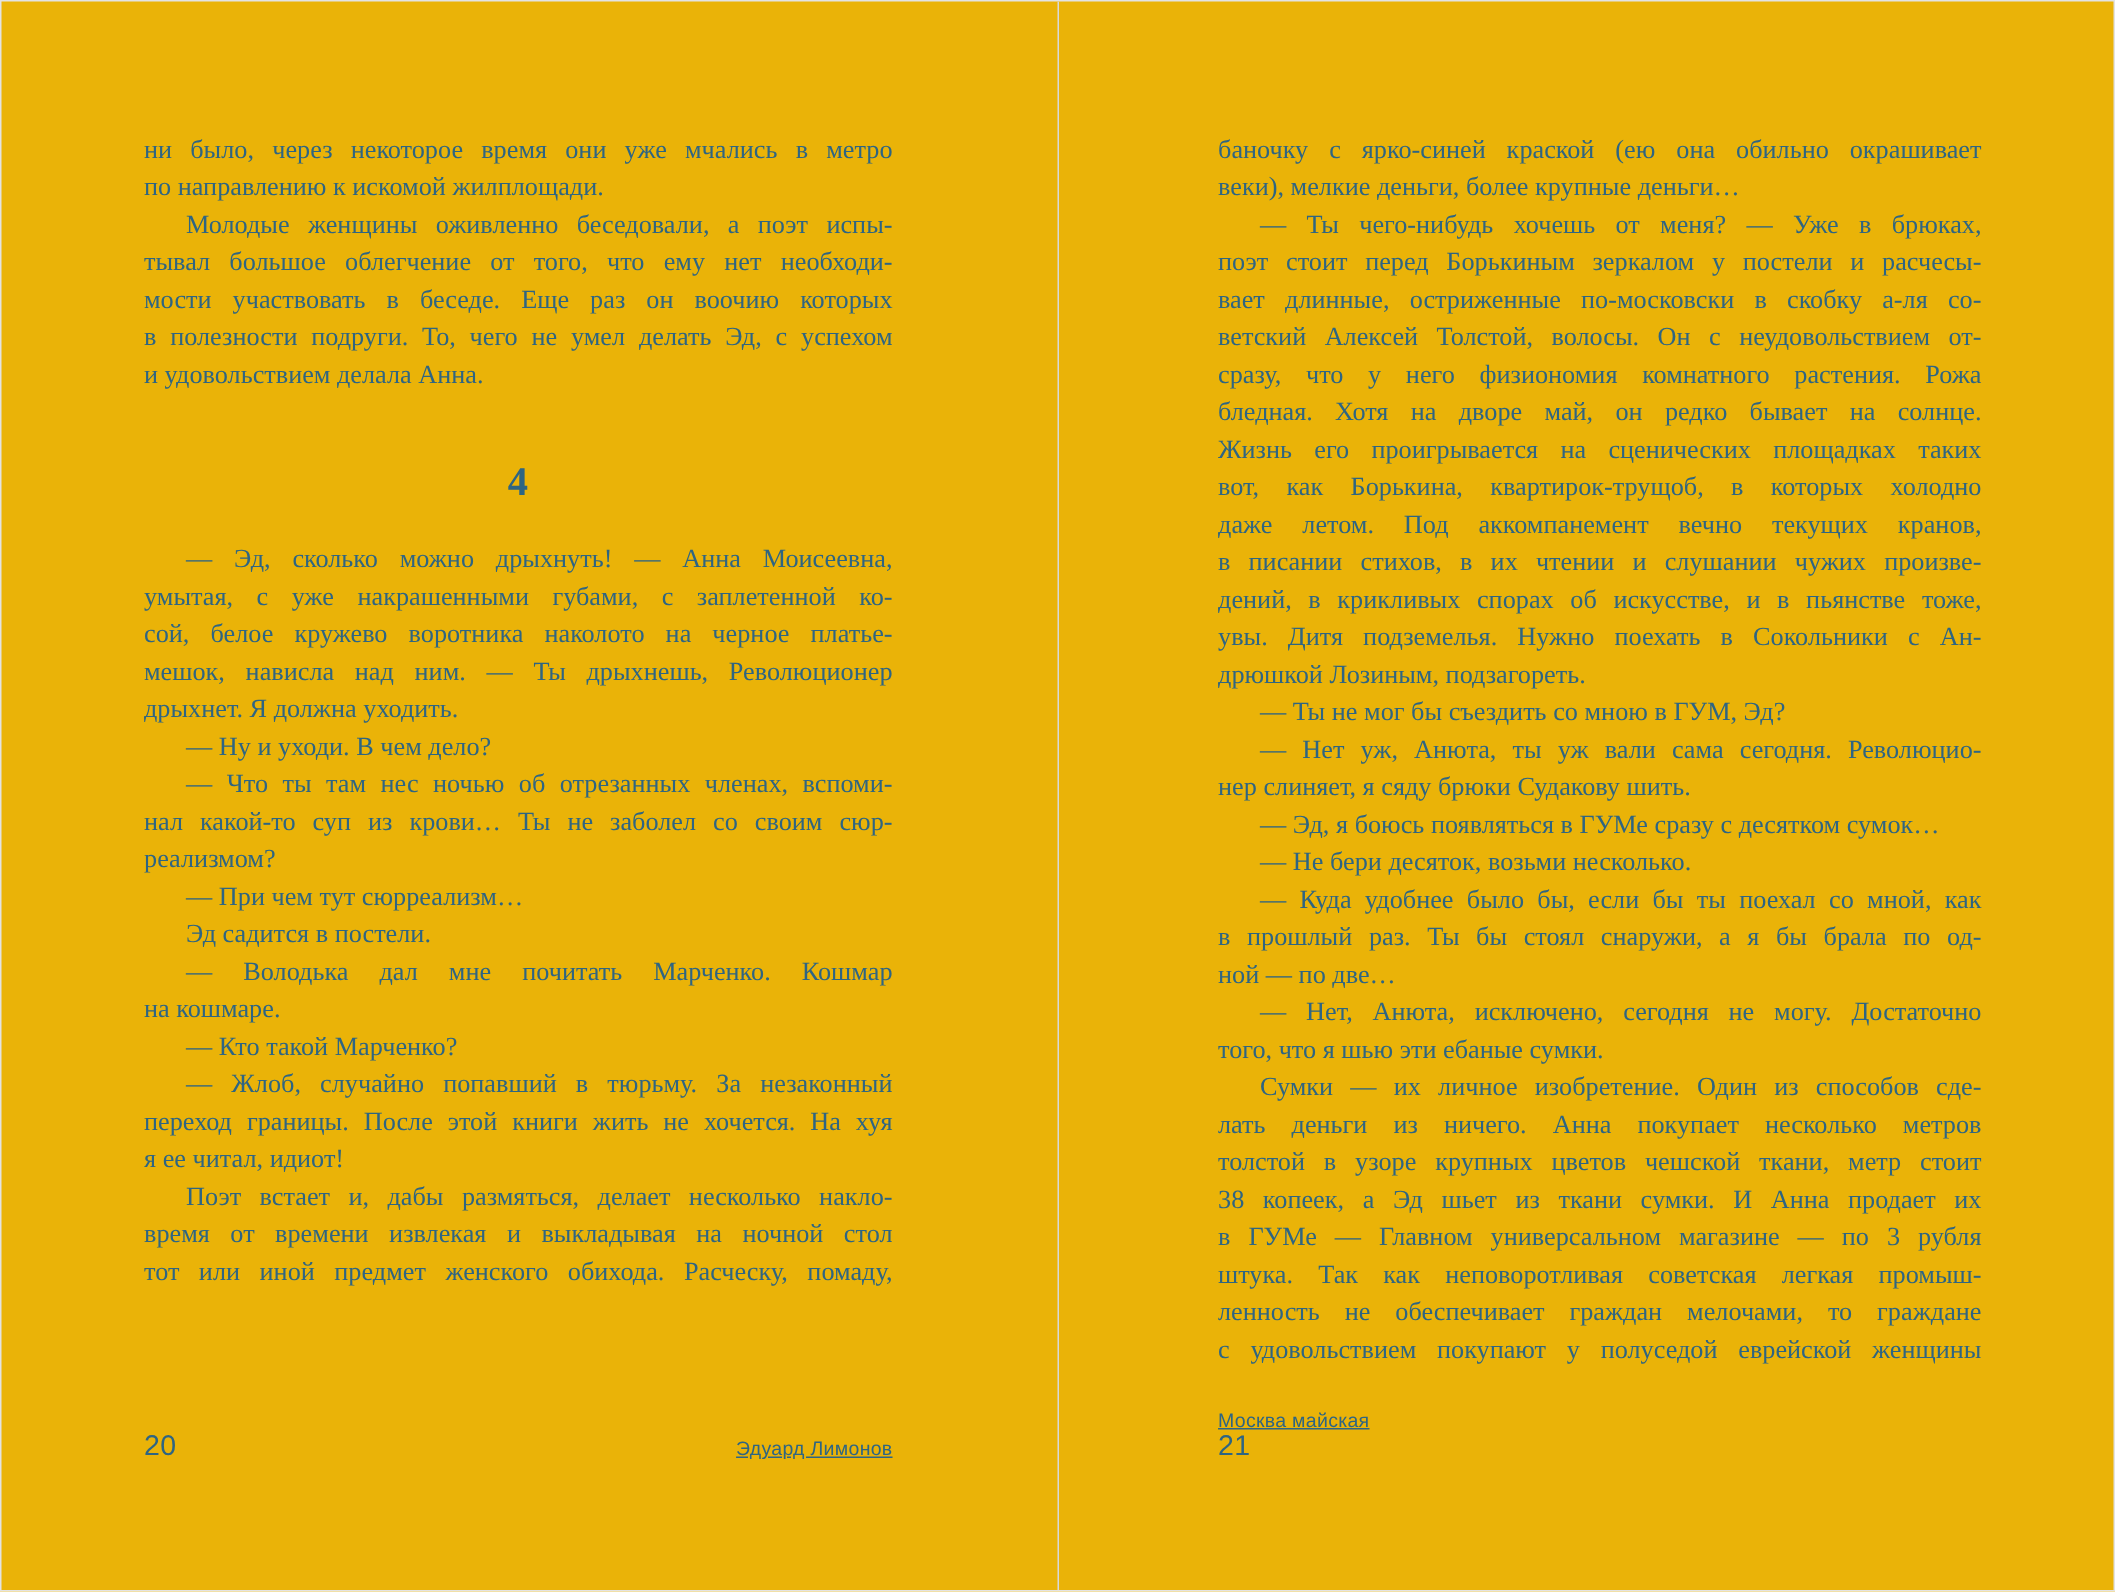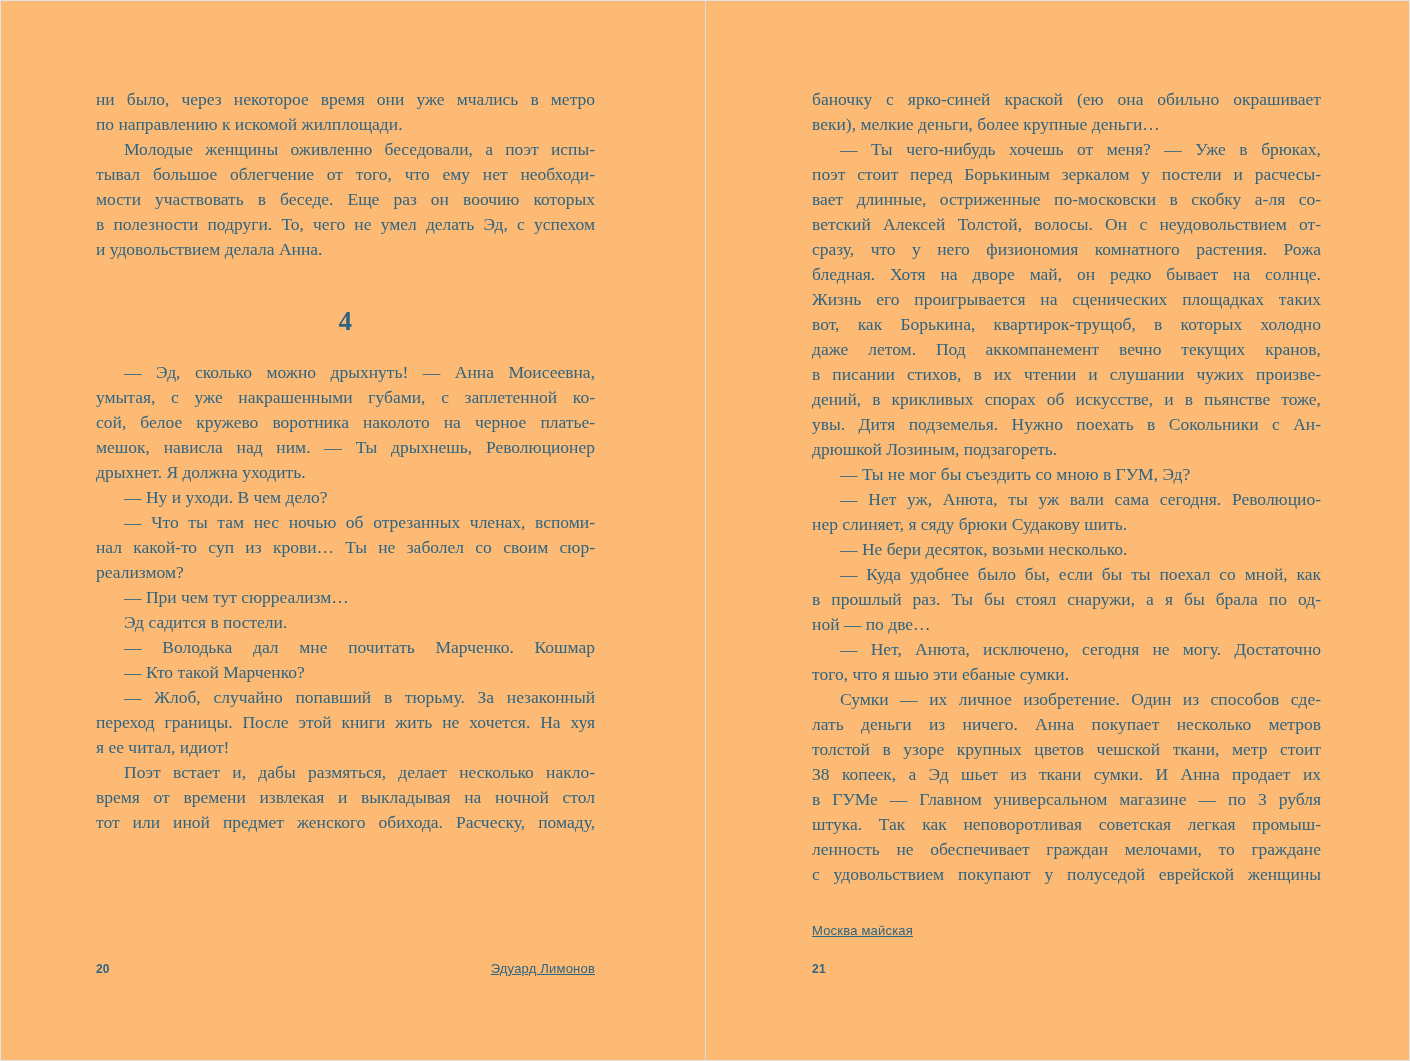--- a/index.html
+++ b/index.html
@@ -4,21 +4,21 @@
 <style>
   html, body {
     margin: 0;
     padding: 0;
     background: #ffffff;
   }
   .spread {
     position: relative;
     width: 1410px;
     height: 1061px;
-    background: #fdba74;
+    background: #eab308;
     border: 1px solid #e3e3e3;
     box-sizing: border-box;
     display: flex;
     overflow: hidden;
     font-family: "Liberation Serif", serif;
     color: var(--ink, #2e6583);
   }
   .page {
     position: relative;
     width: 705px;
@@ -58,24 +58,23 @@
     justify-content: space-between;
     align-items: baseline;
     font-family: "Liberation Sans", sans-serif;
     font-size: 13px;
     letter-spacing: 0.2px;
   }
   .page-left  .footer { padding: 0 110px 0 95px; }
   .page-right .footer { padding: 0 88px 0 106px; flex-direction: column; }
 
   .folio {
-    font-weight: bold;
-    font-size: 12px;
+    font-weight: normal;
+    font-size: 19px;
     font-family: "Liberation Sans", sans-serif;
-    margin-top: 24px;
   }
   .running-title {
     font-family: "Liberation Sans", sans-serif;
     text-decoration: underline;
   }
 </style>
 </head>
 <body>
 
 <div class="spread">
@@ -95,20 +94,21 @@
         <div class="line">сой, белое кружево воротника наколото на черное платье-</div>
         <div class="line">мешок, нависла над ним. — Ты дрыхнешь, Революционер</div>
         <div class="line last">дрыхнет. Я должна уходить.</div>
         <div class="line last indent">— Ну и уходи. В чем дело?</div>
         <div class="line indent">— Что ты там нес ночью об отрезанных членах, вспоми-</div>
         <div class="line">нал какой-то суп из крови… Ты не заболел со своим сюр-</div>
         <div class="line last">реализмом?</div>
         <div class="line last indent">— При чем тут сюрреализм…</div>
         <div class="line last indent">Эд садится в постели.</div>
         <div class="line indent">— Володька дал мне почитать Марченко. Кошмар</div>
+        <div class="line last">на кошмаре.</div>
         <div class="line last indent">— Кто такой Марченко?</div>
         <div class="line indent">— Жлоб, случайно попавший в тюрьму. За незаконный</div>
         <div class="line">переход границы. После этой книги жить не хочется. На хуя</div>
         <div class="line last">я ее читал, идиот!</div>
         <div class="line indent">Поэт встает и, дабы размяться, делает несколько накло-</div>
         <div class="line">время от времени извлекая и выкладывая на ночной стол</div>
         <div class="line">тот или иной предмет женского обихода. Расческу, помаду,</div>
       </div>
     <div class="footer">
       <span class="folio">20</span>
@@ -129,20 +129,21 @@
         <div class="line">Жизнь его проигрывается на сценических площадках таких</div>
         <div class="line">вот, как Борькина, квартирок-трущоб, в которых холодно</div>
         <div class="line">даже летом. Под аккомпанемент вечно текущих кранов,</div>
         <div class="line">в писании стихов, в их чтении и слушании чужих произве-</div>
         <div class="line">дений, в крикливых спорах об искусстве, и в пьянстве тоже,</div>
         <div class="line">увы. Дитя подземелья. Нужно поехать в Сокольники с Ан-</div>
         <div class="line last">дрюшкой Лозиным, подзагореть.</div>
         <div class="line last indent">— Ты не мог бы съездить со мною в ГУМ, Эд?</div>
         <div class="line indent">— Нет уж, Анюта, ты уж вали сама сегодня. Революцио-</div>
         <div class="line last">нер слиняет, я сяду брюки Судакову шить.</div>
+        <div class="line last indent">— Эд, я боюсь появляться в ГУМе сразу с десятком сумок…</div>
         <div class="line last indent">— Не бери десяток, возьми несколько.</div>
         <div class="line indent">— Куда удобнее было бы, если бы ты поехал со мной, как</div>
         <div class="line">в прошлый раз. Ты бы стоял снаружи, а я бы брала по од-</div>
         <div class="line last">ной — по две…</div>
         <div class="line indent">— Нет, Анюта, исключено, сегодня не могу. Достаточно</div>
         <div class="line last">того, что я шью эти ебаные сумки.</div>
         <div class="line indent">Сумки — их личное изобретение. Один из способов сде-</div>
         <div class="line">лать деньги из ничего. Анна покупает несколько метров</div>
         <div class="line">толстой в узоре крупных цветов чешской ткани, метр стоит</div>
         <div class="line">38 копеек, а Эд шьет из ткани сумки. И Анна продает их</div>

